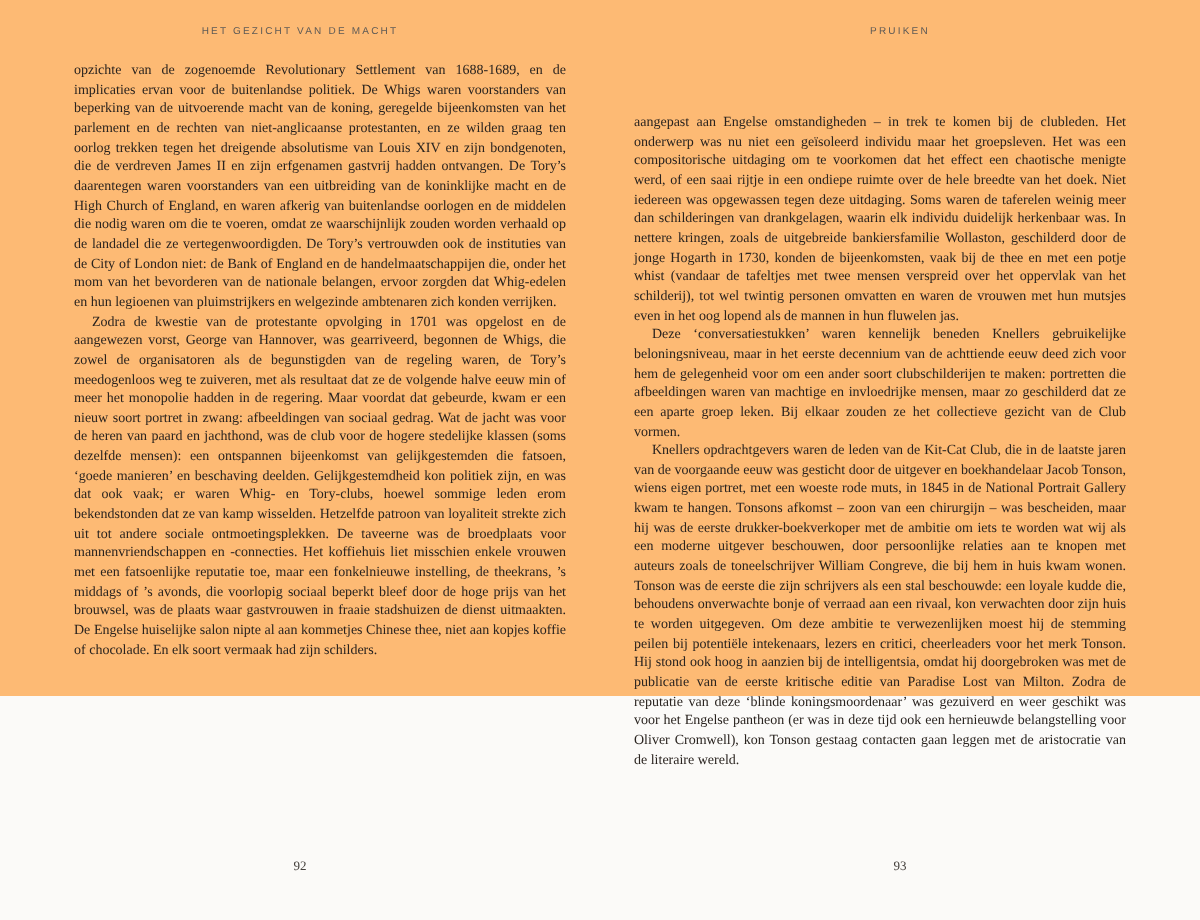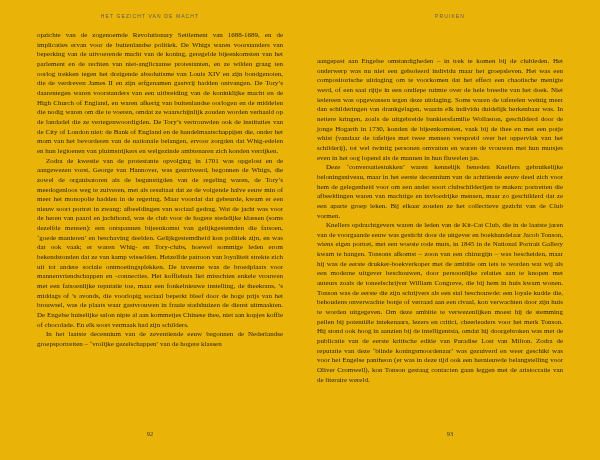--- a/index.html
+++ b/index.html
@@ -4,22 +4,22 @@
 <style>
   html, body { margin: 0; padding: 0; }
   body {
     width: 600px; height: 460px;
     background: #fbfaf8;
     font-family: "Liberation Serif", "DejaVu Serif", serif;
     overflow: hidden;
   }
   .spread {
     position: relative;
-    width: 600px; height: 460px;
-    background: #eab308;
+    width: 600px; height: 348px;
+    background: #fdba74;
   }
   .page {
     position: absolute;
     top: 0; width: 300px; height: 460px;
   }
   .page-left  { left: 0; }
   .page-right { left: 300px; }
   .running-head {
     position: absolute;
     top: 13px; left: 0; right: 0;
@@ -56,21 +56,20 @@
 </head>
 <body>
 
 <div class="spread">
 
   <div class="page page-left">
     <div class="running-head">HET GEZICHT VAN DE MACHT</div>
     <div class="text-block" lang="nl">
         <p>opzichte van de zogenoemde Revolutionary Settlement van 1688-1689, en de implicaties ervan voor de buitenlandse politiek. De Whigs waren voorstanders van beperking van de uitvoerende macht van de koning, geregelde bijeenkomsten van het parlement en de rechten van niet-anglicaanse protestanten, en ze wilden graag ten oorlog trekken tegen het dreigende absolutisme van Louis XIV en zijn bondgenoten, die de verdreven James II en zijn erfgenamen gastvrij hadden ontvangen. De Tory’s daarentegen waren voorstanders van een uitbreiding van de koninklijke macht en de High Church of England, en waren afkerig van buitenlandse oorlogen en de middelen die nodig waren om die te voeren, omdat ze waarschijnlijk zouden worden verhaald op de landadel die ze vertegenwoordigden. De Tory’s vertrouwden ook de instituties van de City of London niet: de Bank of England en de handelmaatschappijen die, onder het mom van het bevorderen van de nationale belangen, ervoor zorgden dat Whig-edelen en hun legioenen van pluimstrijkers en welgezinde ambtenaren zich konden verrijken.</p>
         <p class="indent">Zodra de kwestie van de protestante opvolging in 1701 was opgelost en de aangewezen vorst, George van Hannover, was gearriveerd, begonnen de Whigs, die zowel de organisatoren als de begunstigden van de regeling waren, de Tory’s meedogenloos weg te zuiveren, met als resultaat dat ze de volgende halve eeuw min of meer het monopolie hadden in de regering. Maar voordat dat gebeurde, kwam er een nieuw soort portret in zwang: afbeeldingen van sociaal gedrag. Wat de jacht was voor de heren van paard en jachthond, was de club voor de hogere stedelijke klassen (soms dezelfde mensen): een ontspannen bijeenkomst van gelijkgestemden die fatsoen, ‘goede manieren’ en beschaving deelden. Gelijkgestemdheid kon politiek zijn, en was dat ook vaak; er waren Whig- en Tory-clubs, hoewel sommige leden erom bekendstonden dat ze van kamp wisselden. Hetzelfde patroon van loyaliteit strekte zich uit tot andere sociale ontmoetingsplekken. De taveerne was de broedplaats voor mannenvriendschappen en -connecties. Het koffiehuis liet misschien enkele vrouwen met een fatsoenlijke reputatie toe, maar een fonkelnieuwe instelling, de theekrans, ’s middags of ’s avonds, die voorlopig sociaal beperkt bleef door de hoge prijs van het brouwsel, was de plaats waar gastvrouwen in fraaie stadshuizen de dienst uitmaakten. De Engelse huiselijke salon nipte al aan kommetjes Chinese thee, niet aan kopjes koffie of chocolade. En elk soort vermaak had zijn schilders.</p>
-        <p class="indent">In het laatste decennium van de zeventiende eeuw begonnen de Nederlandse groepsportretten – ‘vrolijke gezelschappen’ van de hogere klassen</p>
       </div>
     <div class="page-number">92</div>
   </div>
 
   <div class="page page-right">
     <div class="running-head">PRUIKEN</div>
     <div class="text-block" lang="nl">
         <p>aangepast aan Engelse omstandigheden – in trek te komen bij de clubleden. Het onderwerp was nu niet een geïsoleerd individu maar het groepsleven. Het was een compositorische uitdaging om te voorkomen dat het effect een chaotische menigte werd, of een saai rijtje in een ondiepe ruimte over de hele breedte van het doek. Niet iedereen was opgewassen tegen deze uitdaging. Soms waren de taferelen weinig meer dan schilderingen van drankgelagen, waarin elk individu duidelijk herkenbaar was. In nettere kringen, zoals de uitgebreide bankiersfamilie Wollaston, geschilderd door de jonge Hogarth in 1730, konden de bijeenkomsten, vaak bij de thee en met een potje whist (vandaar de tafeltjes met twee mensen verspreid over het oppervlak van het schilderij), tot wel twintig personen omvatten en waren de vrouwen met hun mutsjes even in het oog lopend als de mannen in hun fluwelen jas.</p>
         <p class="indent">Deze ‘conversatiestukken’ waren kennelijk beneden Knellers gebruikelijke beloningsniveau, maar in het eerste decennium van de achttiende eeuw deed zich voor hem de gelegenheid voor om een ander soort clubschilderijen te maken: portretten die afbeeldingen waren van machtige en invloedrijke mensen, maar zo geschilderd dat ze een aparte groep leken. Bij elkaar zouden ze het collectieve gezicht van de Club vormen.</p>
         <p class="indent">Knellers opdrachtgevers waren de leden van de Kit-Cat Club, die in de laatste jaren van de voorgaande eeuw was gesticht door de uitgever en boekhandelaar Jacob Tonson, wiens eigen portret, met een woeste rode muts, in 1845 in de National Portrait Gallery kwam te hangen. Tonsons afkomst – zoon van een chirurgijn – was bescheiden, maar hij was de eerste drukker-boekverkoper met de ambitie om iets te worden wat wij als een moderne uitgever beschouwen, door persoonlijke relaties aan te knopen met auteurs zoals de toneelschrijver William Congreve, die bij hem in huis kwam wonen. Tonson was de eerste die zijn schrijvers als een stal beschouwde: een loyale kudde die, behoudens onverwachte bonje of verraad aan een rivaal, kon verwachten door zijn huis te worden uitgegeven. Om deze ambitie te verwezenlijken moest hij de stemming peilen bij potentiële intekenaars, lezers en critici, cheerleaders voor het merk Tonson. Hij stond ook hoog in aanzien bij de intelligentsia, omdat hij doorgebroken was met de publicatie van de eerste kritische editie van Paradise Lost van Milton. Zodra de reputatie van deze ‘blinde koningsmoordenaar’ was gezuiverd en weer geschikt was voor het Engelse pantheon (er was in deze tijd ook een hernieuwde belangstelling voor Oliver Cromwell), kon Tonson gestaag contacten gaan leggen met de aristocratie van de literaire wereld.</p>

